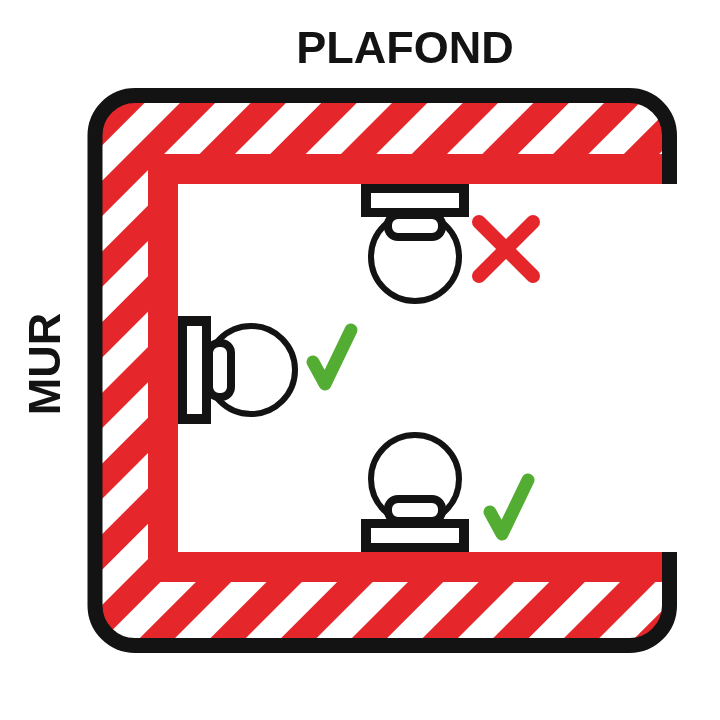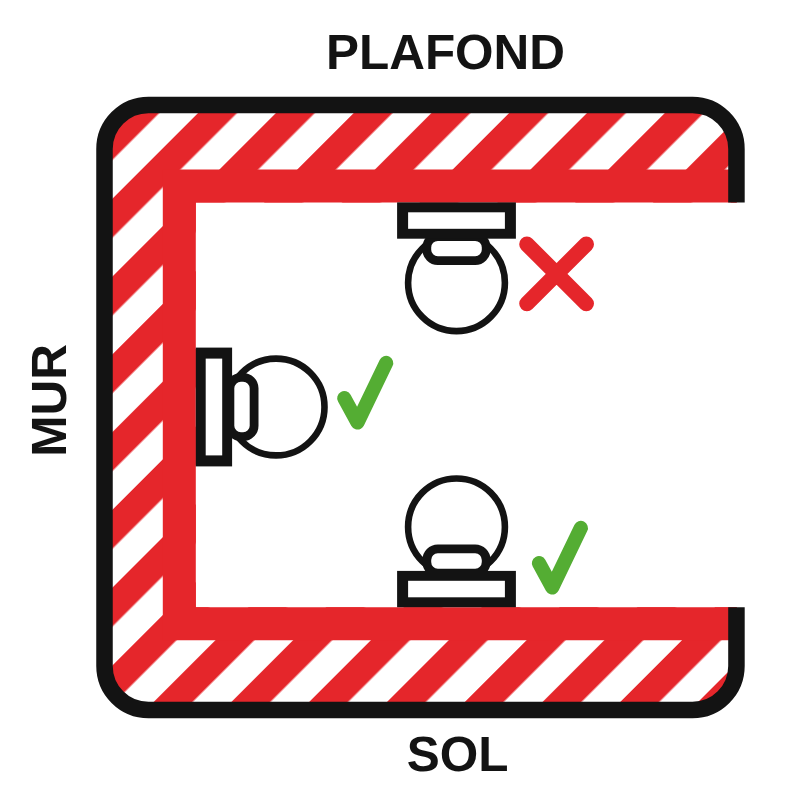--- a/index.html
+++ b/index.html
@@ -78,15 +78,14 @@
     <use href="#device" transform="translate(178,370) rotate(-90)"></use>
     <use href="#device" transform="translate(415,552) rotate(180)"></use>
 
     <use href="#cross" transform="translate(506,249)"></use>
     <use href="#check" transform="translate(330,358)"></use>
     <use href="#check" transform="translate(507,508)"></use>
   </svg>
 
   <div class="label label-plafond">PLAFOND</div>
   <div class="label label-mur">MUR</div>
-  <div class="label label-sol">SOL</div>
 
 </div>
 
 </body></html>

